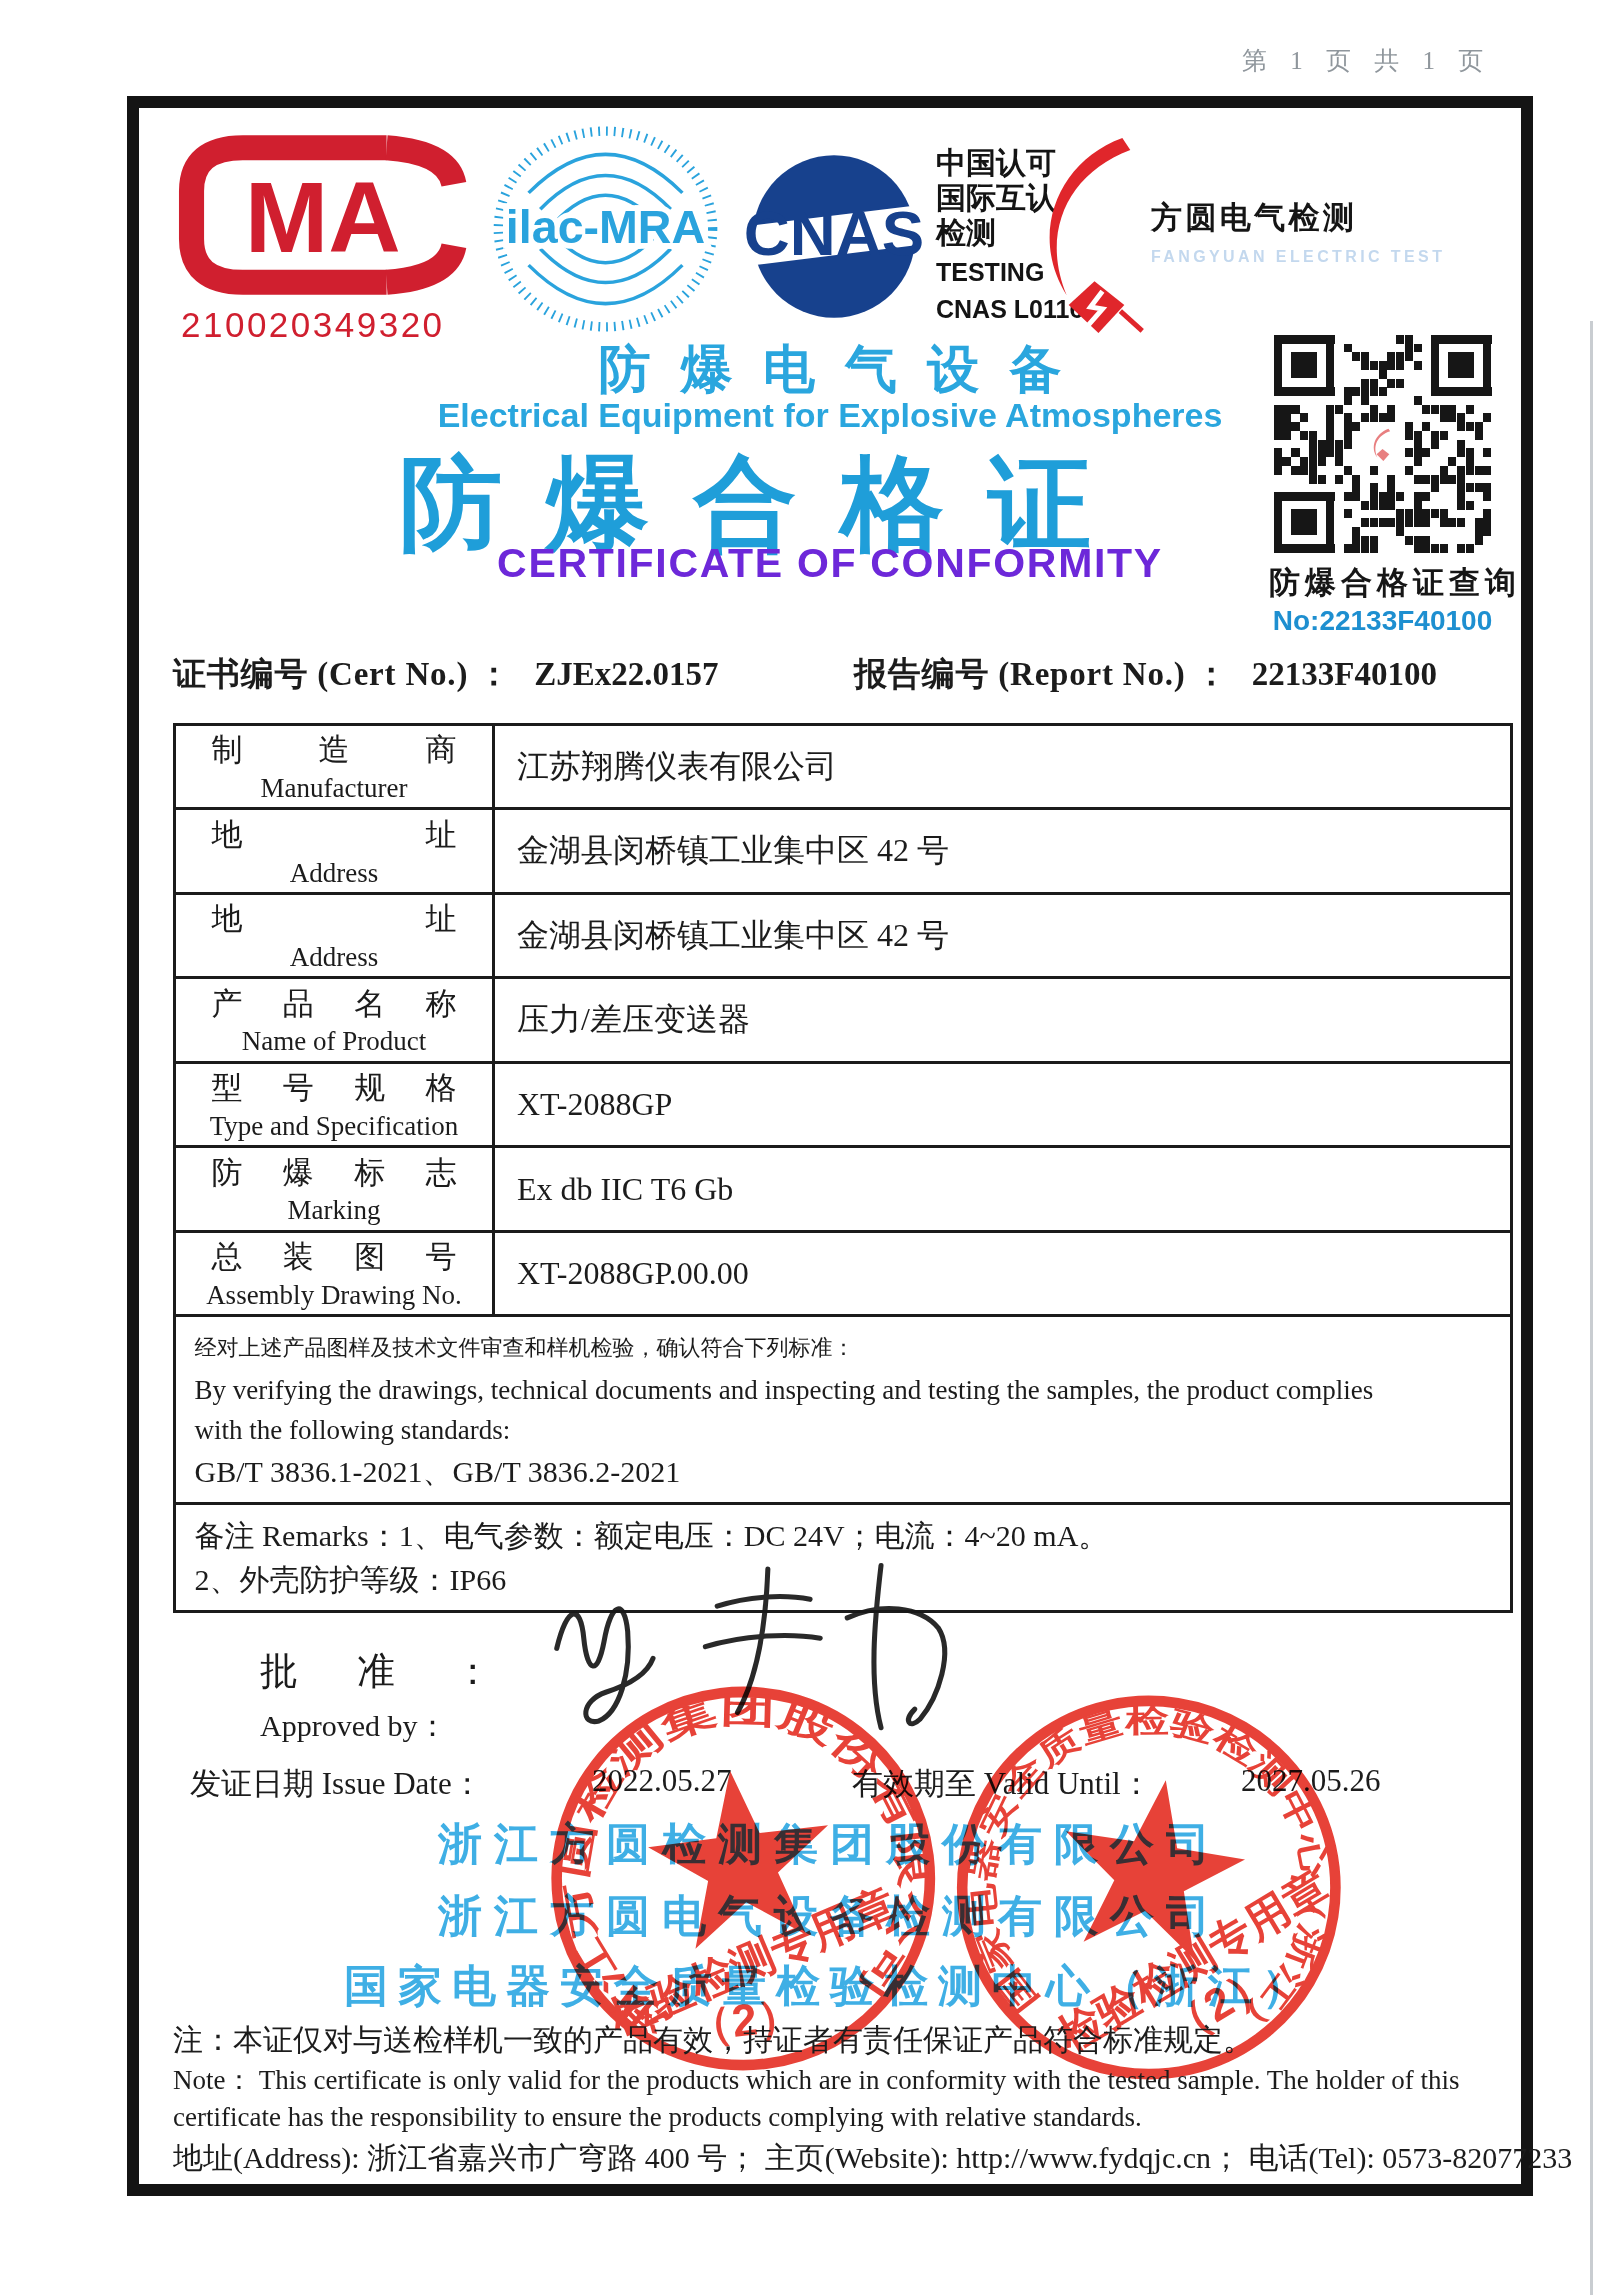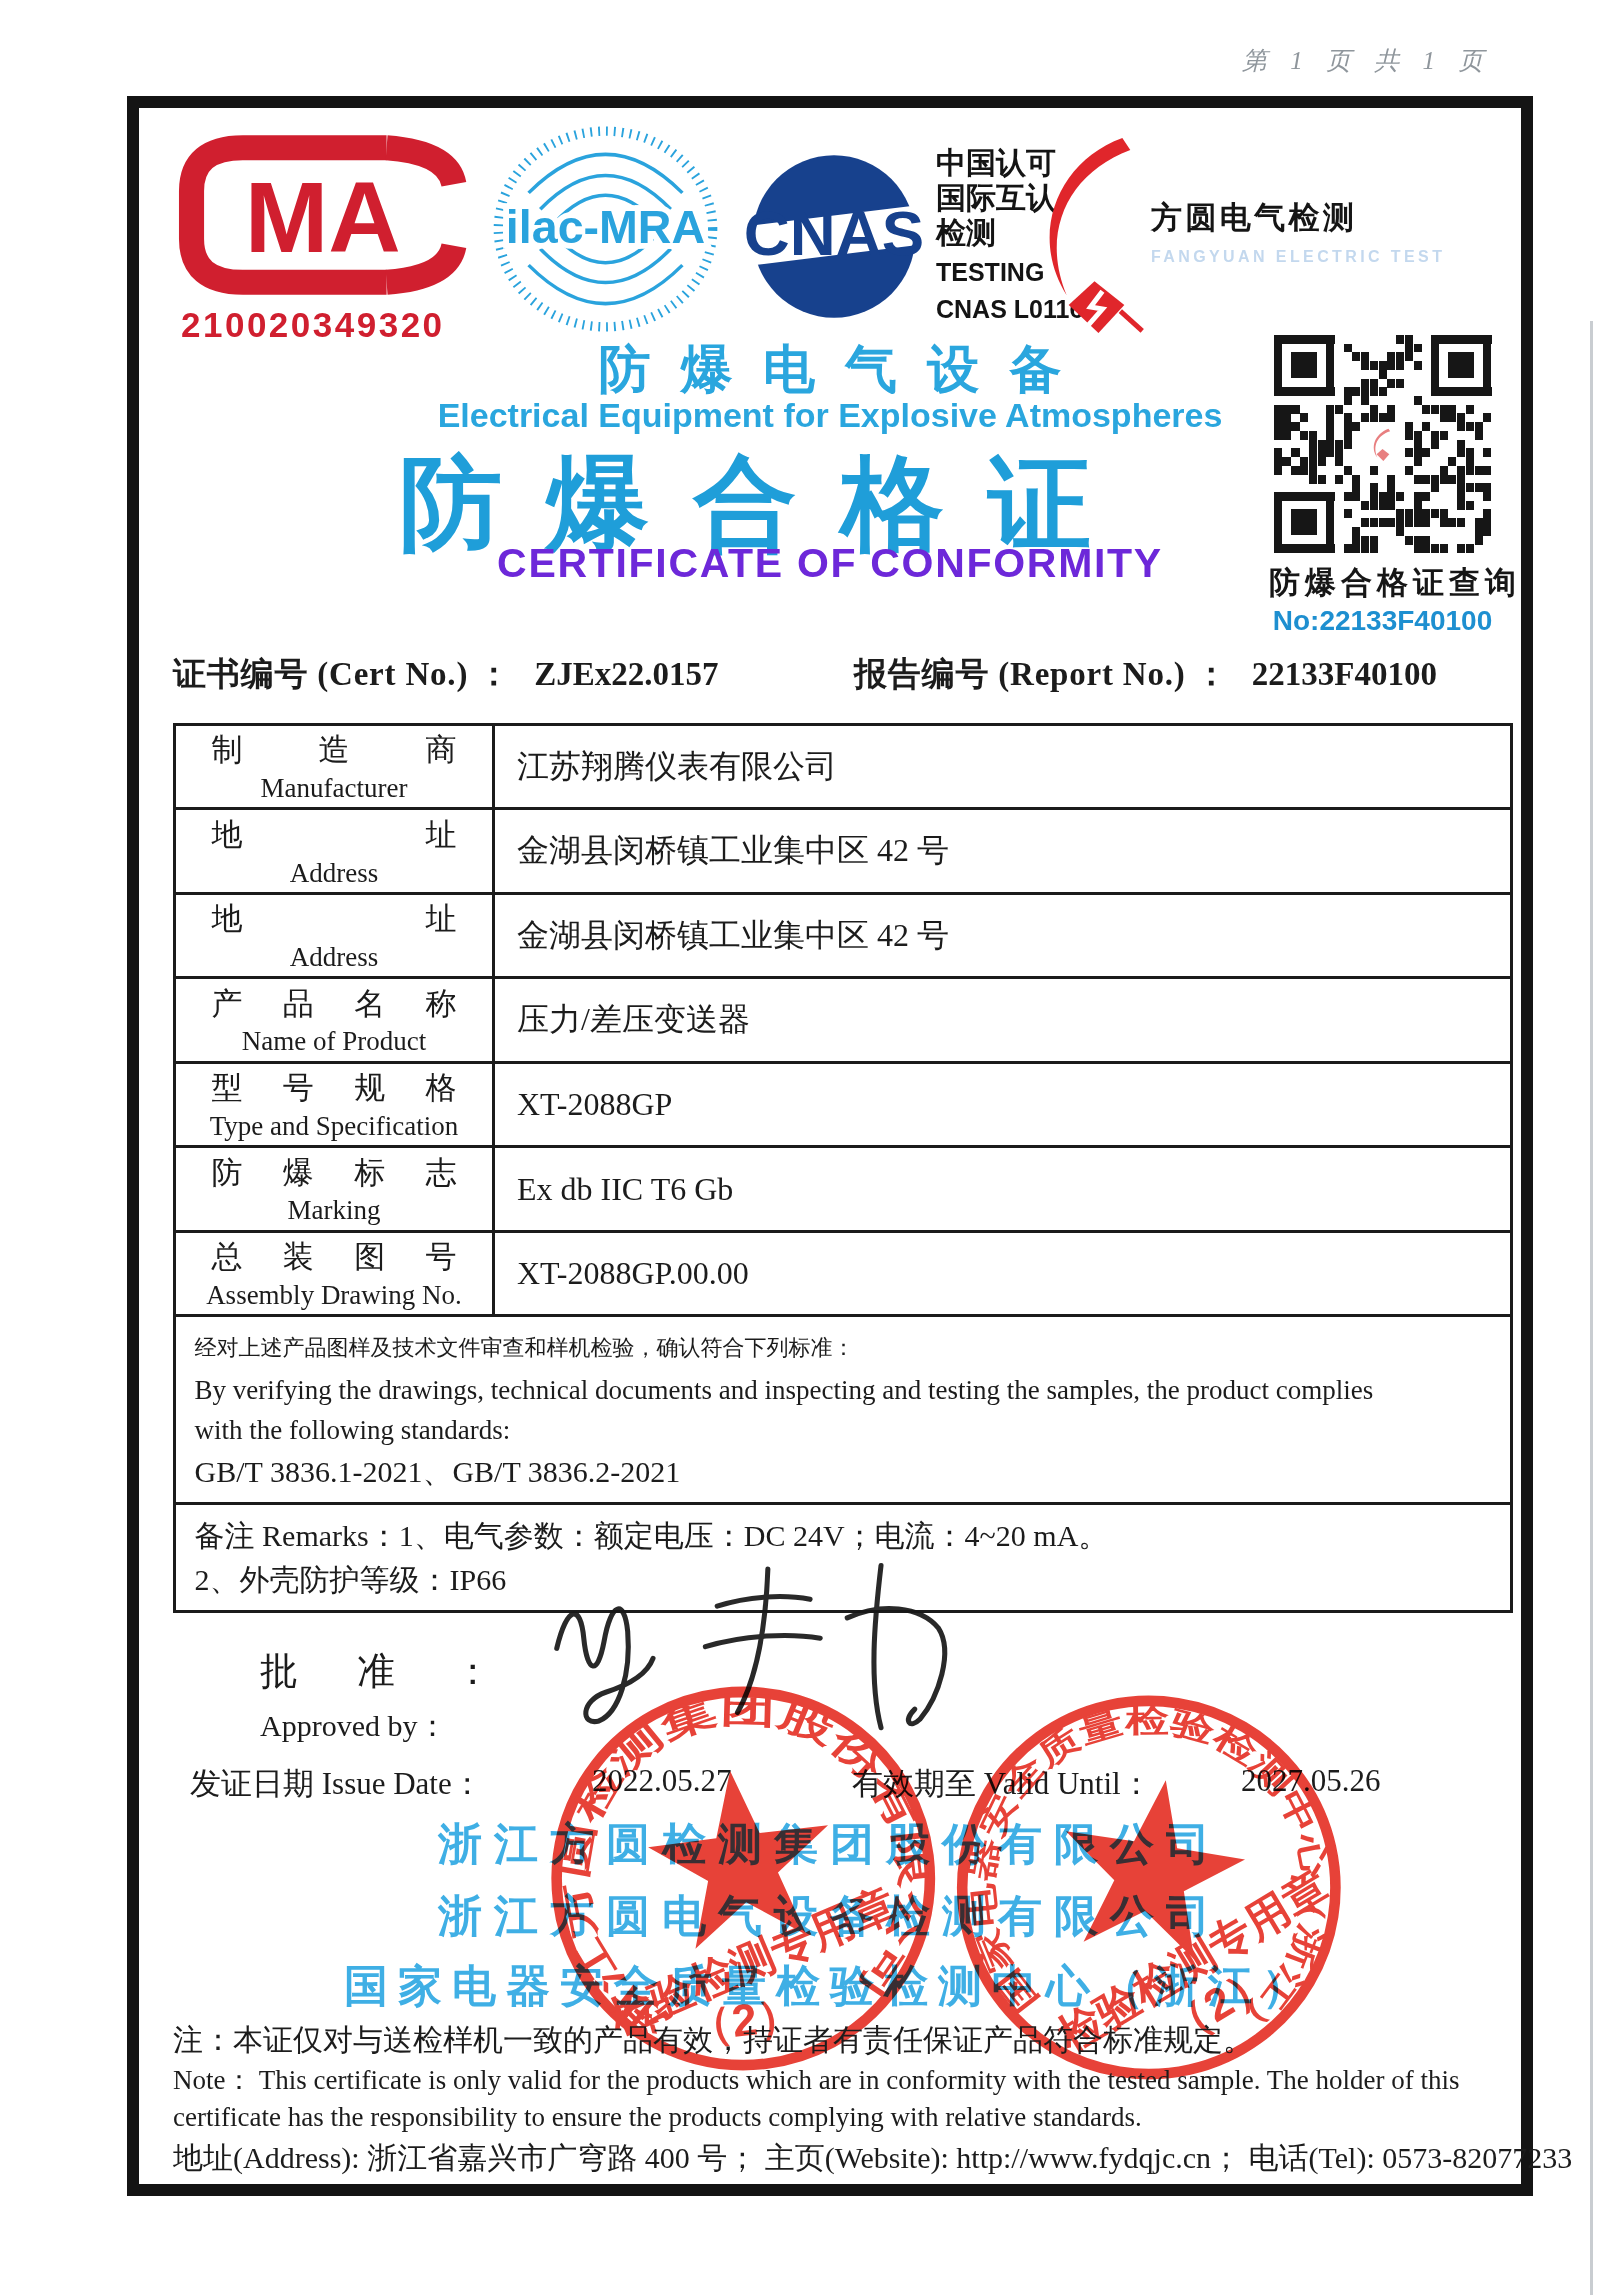--- a/index.html
+++ b/index.html
@@ -5,31 +5,31 @@
   * { margin:0; padding:0; box-sizing:border-box; }
   html,body { background:#fff; }
   body {
     width:1623px; height:2295px; position:relative; overflow:hidden;
     font-family:"Liberation Serif","DejaVu Serif",serif; color:#1c1c1c;
   }
   .abs { position:absolute; }
 
   
   .pageno { top:44px; left:1242px; font-size:25px; color:#8f969c; letter-spacing:8.5px;
-            font-family:"Liberation Serif",serif;font-style:italic; }
+            font-family:"Liberation Serif",serif; }
 
   
   .scan-edge { top:321px; left:1590px; width:3.4px; height:1974px; background:#c9cdd1; }
 
   
   .frame { left:127px; top:96px; width:1406px; height:2100px; border:12px solid #141414; }
 
   
   .cma { left:176px; top:134px; width:304px; }
-  .cma-number { margin-top:5px; margin-left:5px; color:#d01f2f; font-weight:bold;
+  .cma-number { margin-top:5px; margin-left:5px; color:#d01f2f; font-weight:normal;
                 font-size:35px; letter-spacing:2.5px; font-family:"Liberation Sans",sans-serif; }
   .ilac { left:489px; top:125px; }
   .cnas { left:740px; top:152px; }
   .cnas-text { left:936px; top:145px; font-family:"Liberation Sans",sans-serif; font-weight:bold; }
   .cnas-text .zh { font-size:30px; line-height:35px; color:#141414; }
   .cnas-text .en { font-size:25px; line-height:30px; color:#141414; margin-top:6.8px; }
   .fy { left:1011px; top:134px; display:flex; }
   .fy-txt { margin-left:-29px; margin-top:63px; }
   .fy-name { font-size:31px; font-weight:bold; color:#151515; letter-spacing:3.4px;
              font-family:"Liberation Sans",sans-serif; }

